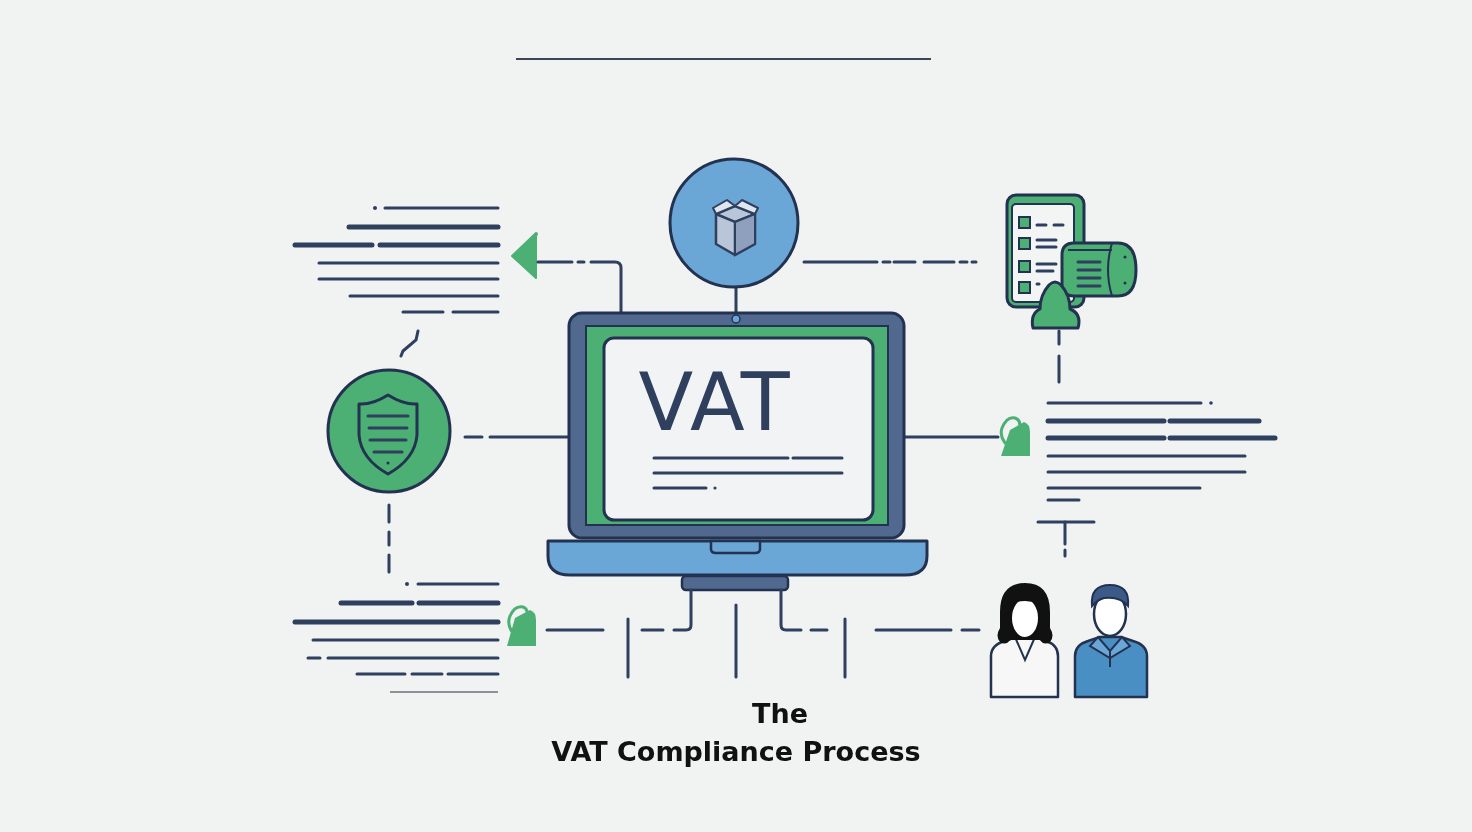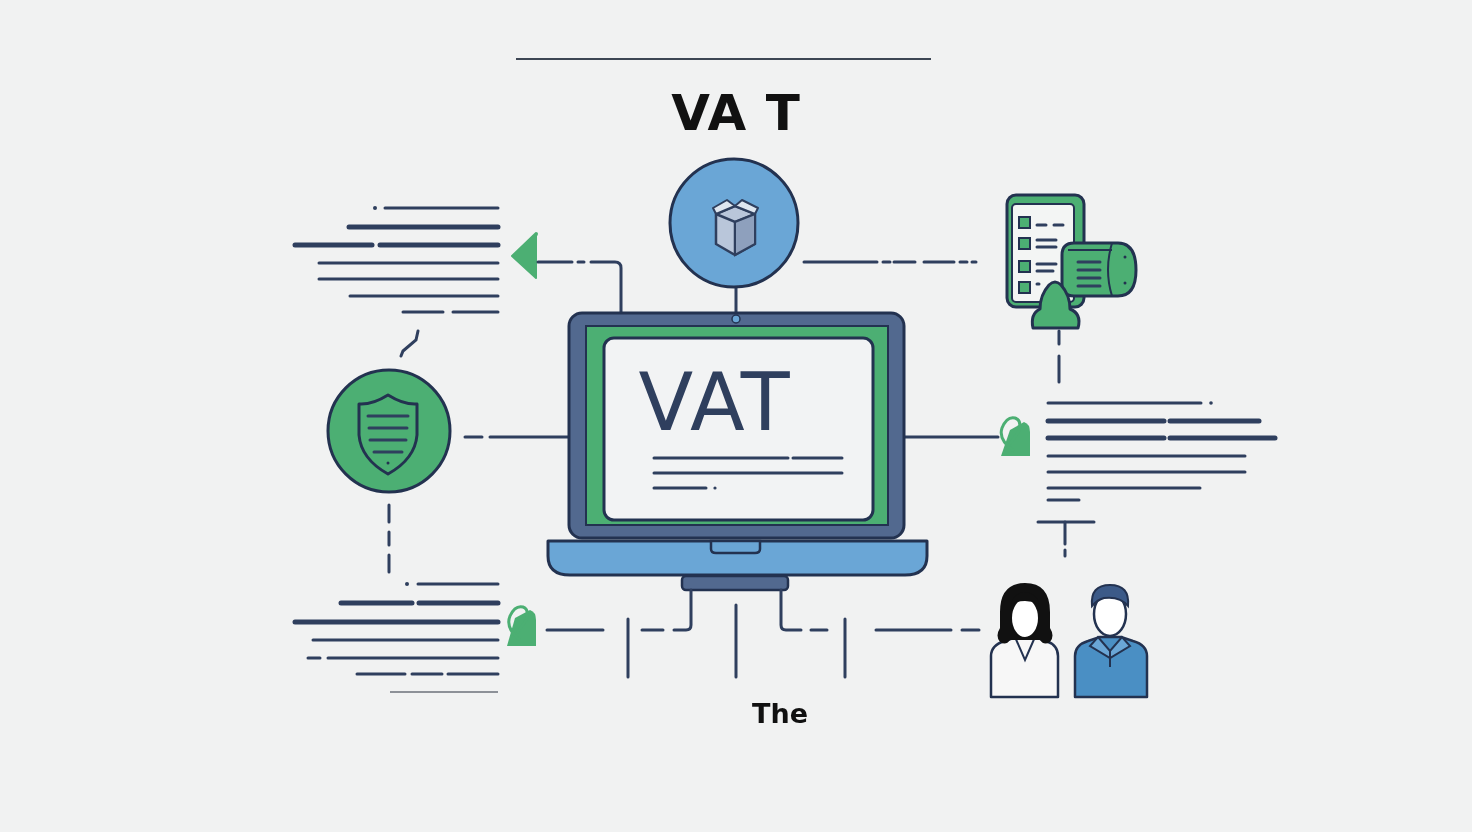--- a/index.html
+++ b/index.html
@@ -165,16 +165,16 @@
       <path d="M1010 608 Q1012 593 1025 592 Q1038 593 1040 608 L1038 604 Q1025 598 1012 604 Z" fill="#111"></path>
 
       <path d="M1075 697 L1075 656 Q1075 645 1088 641 L1100 637 L1121 637 L1133 641 Q1147 645 1147 656 L1147 697 Z" fill="#4a8fc4" stroke="#233250" stroke-width="2.5" stroke-linejoin="round"></path>
       <path d="M1098 637 L1110 651 L1122 637 L1130 646 L1110 658 L1090 646 Z" fill="#6aa6d6" stroke="#233250" stroke-width="2"></path>
       <line x1="1110" y1="651" x2="1110" y2="667" stroke="#233250" stroke-width="2"></line>
       <ellipse cx="1110" cy="614" rx="16" ry="22" fill="#fff" stroke="#233250" stroke-width="2.5"></ellipse>
       <path d="M1092 606 Q1090 585 1110 585 Q1130 585 1128 606 Q1120 596 1104 598 Q1097 600 1092 606 Z" fill="#3c5a88" stroke="#233250" stroke-width="2"></path>
     </g>
   </svg>
 
-  <div class="title" id="title-top">VA T</div>
   <div class="screen-vat">VAT</div>
   <div class="title" id="sub1">The</div>
+  <div class="title" id="sub2">VAT Compliance Process</div>
 </div>
 
 </body></html>

